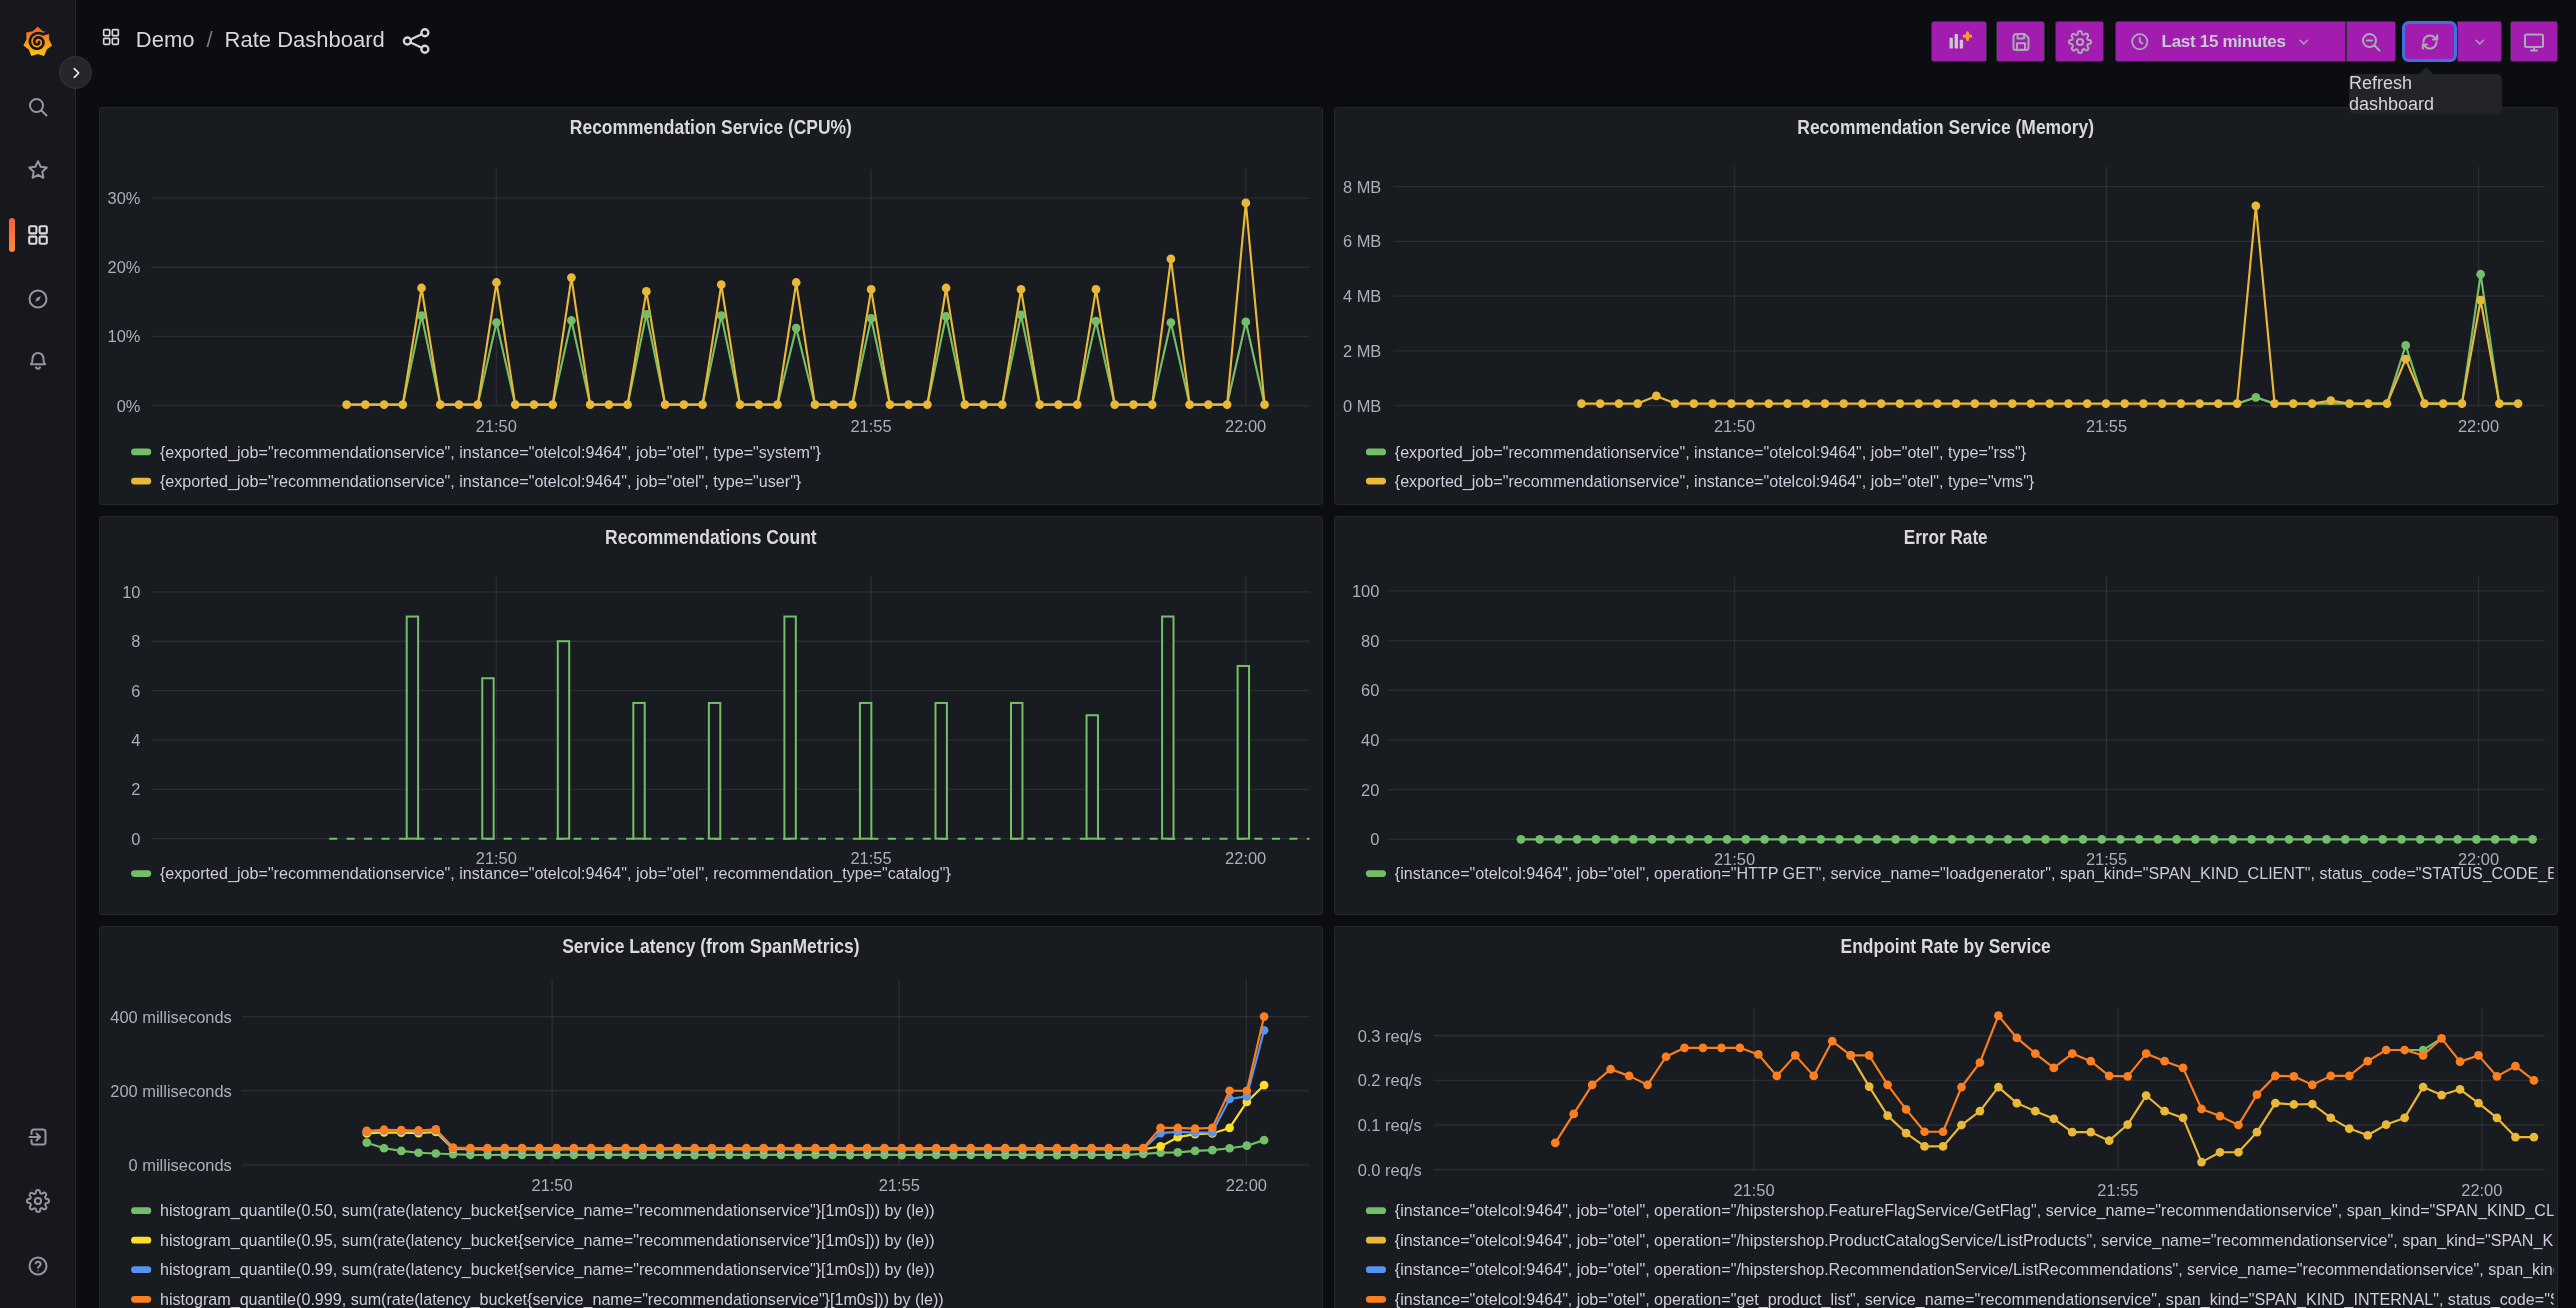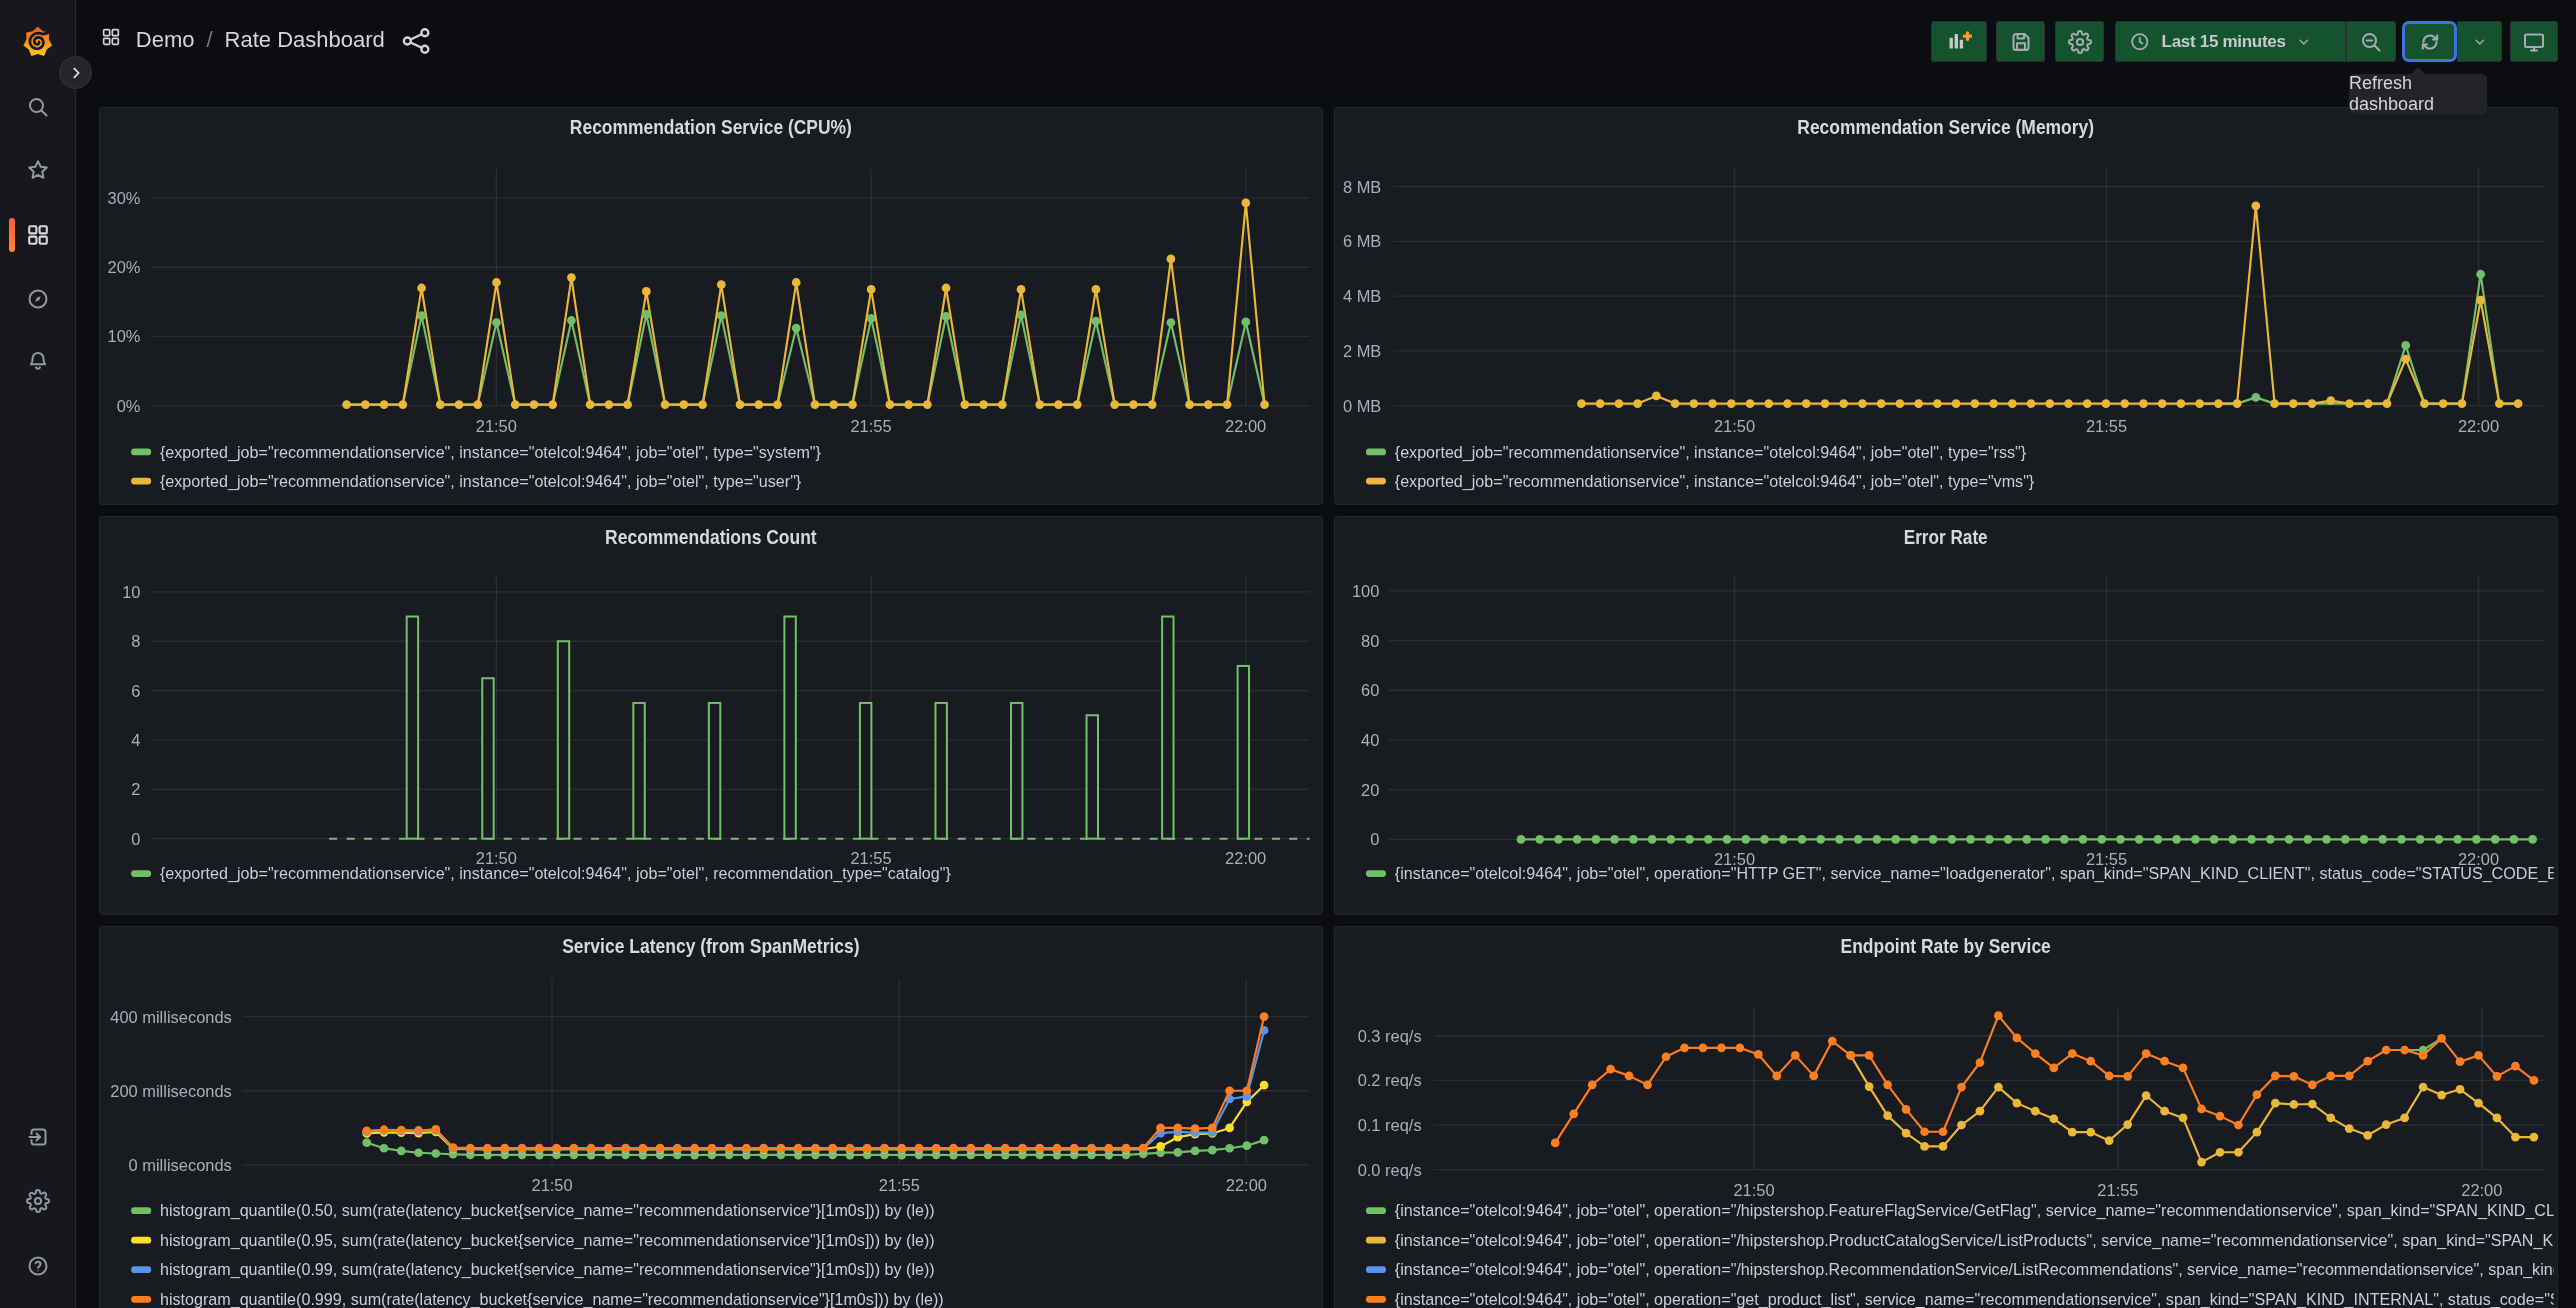--- a/index.html
+++ b/index.html
@@ -4,22 +4,22 @@
 html,body{width:2576px;height:1308px;overflow:hidden;background:#0c0d11;font-family:"Liberation Sans",sans-serif}
 .sidebar{position:absolute;left:0;top:0;width:76px;height:1308px;background:#17181e;border-right:0.7px solid #26272d;z-index:5}
 .sicon{position:absolute;left:0;width:76px;display:flex;justify-content:center;color:#9597a0;z-index:6}
 .sicon.active{color:#d8d9da}
 .orangebar{position:absolute;left:9.4px;top:218px;width:6px;height:34px;border-radius:3.4px;background:linear-gradient(180deg,#f55f3e,#ff8833);z-index:6}
 .chev{position:absolute;left:59px;top:56px;width:33px;height:33px;border-radius:50%;background:#24262c;border:0.7px solid #34363d;z-index:9;display:flex;align-items:center;justify-content:center;color:#e9eaee}
 .crumbs{position:absolute;left:101px;top:27px;display:flex;align-items:flex-start;color:#d5d6dc;font-size:22px;z-index:4}
 .crumbs .sep{color:#787b85;margin:0 12px}
 .crumbs svg{margin-right:14.8px;color:#d5d6dc}
 .crumbs .share{margin-left:17px;color:#aeb1ba;display:flex}
-.tbtn{position:absolute;top:21px;height:41px;background:#14532d;border:0.7px solid #2e3037;border-radius:2.7px;display:flex;align-items:center;justify-content:center;color:#a8abb3;z-index:4}
-.tooltip{position:absolute;left:2349px;top:74px;width:138px;height:40px;background:#22242a;border-radius:5.4px;color:#d4d5da;font-size:18px;display:flex;align-items:center;justify-content:center;z-index:6}
+.tbtn{position:absolute;top:21px;height:41px;background:#a21caf;border:0.7px solid #2e3037;border-radius:2.7px;display:flex;align-items:center;justify-content:center;color:#a8abb3;z-index:4}
+.tooltip{position:absolute;left:2349px;top:74px;width:153px;height:40px;background:#22242a;border-radius:5.4px;color:#d4d5da;font-size:18px;display:flex;align-items:center;justify-content:center;z-index:6}
 .tooltip:before{content:"";position:absolute;top:-7.4px;left:50%;margin-left:-8px;border-left:8px solid transparent;border-right:8px solid transparent;border-bottom:8px solid #22242a}
 .panel{position:absolute;background:#181b1f;border:0.7px solid #25272e;border-radius:2.7px}
 svg text{font-family:"Liberation Sans",sans-serif}
 .chart{position:absolute;left:0;top:0;z-index:2}
 </style></head>
 <body>
 <div class="sidebar"></div>
 <div style="position:absolute;left:23px;top:25.5px;z-index:6"><svg width="29.5" height="32" viewBox="0 0 44 47" fill="none">
 <defs>
         <linearGradient id="glg" x1="0" y1="0" x2="0" y2="1">

